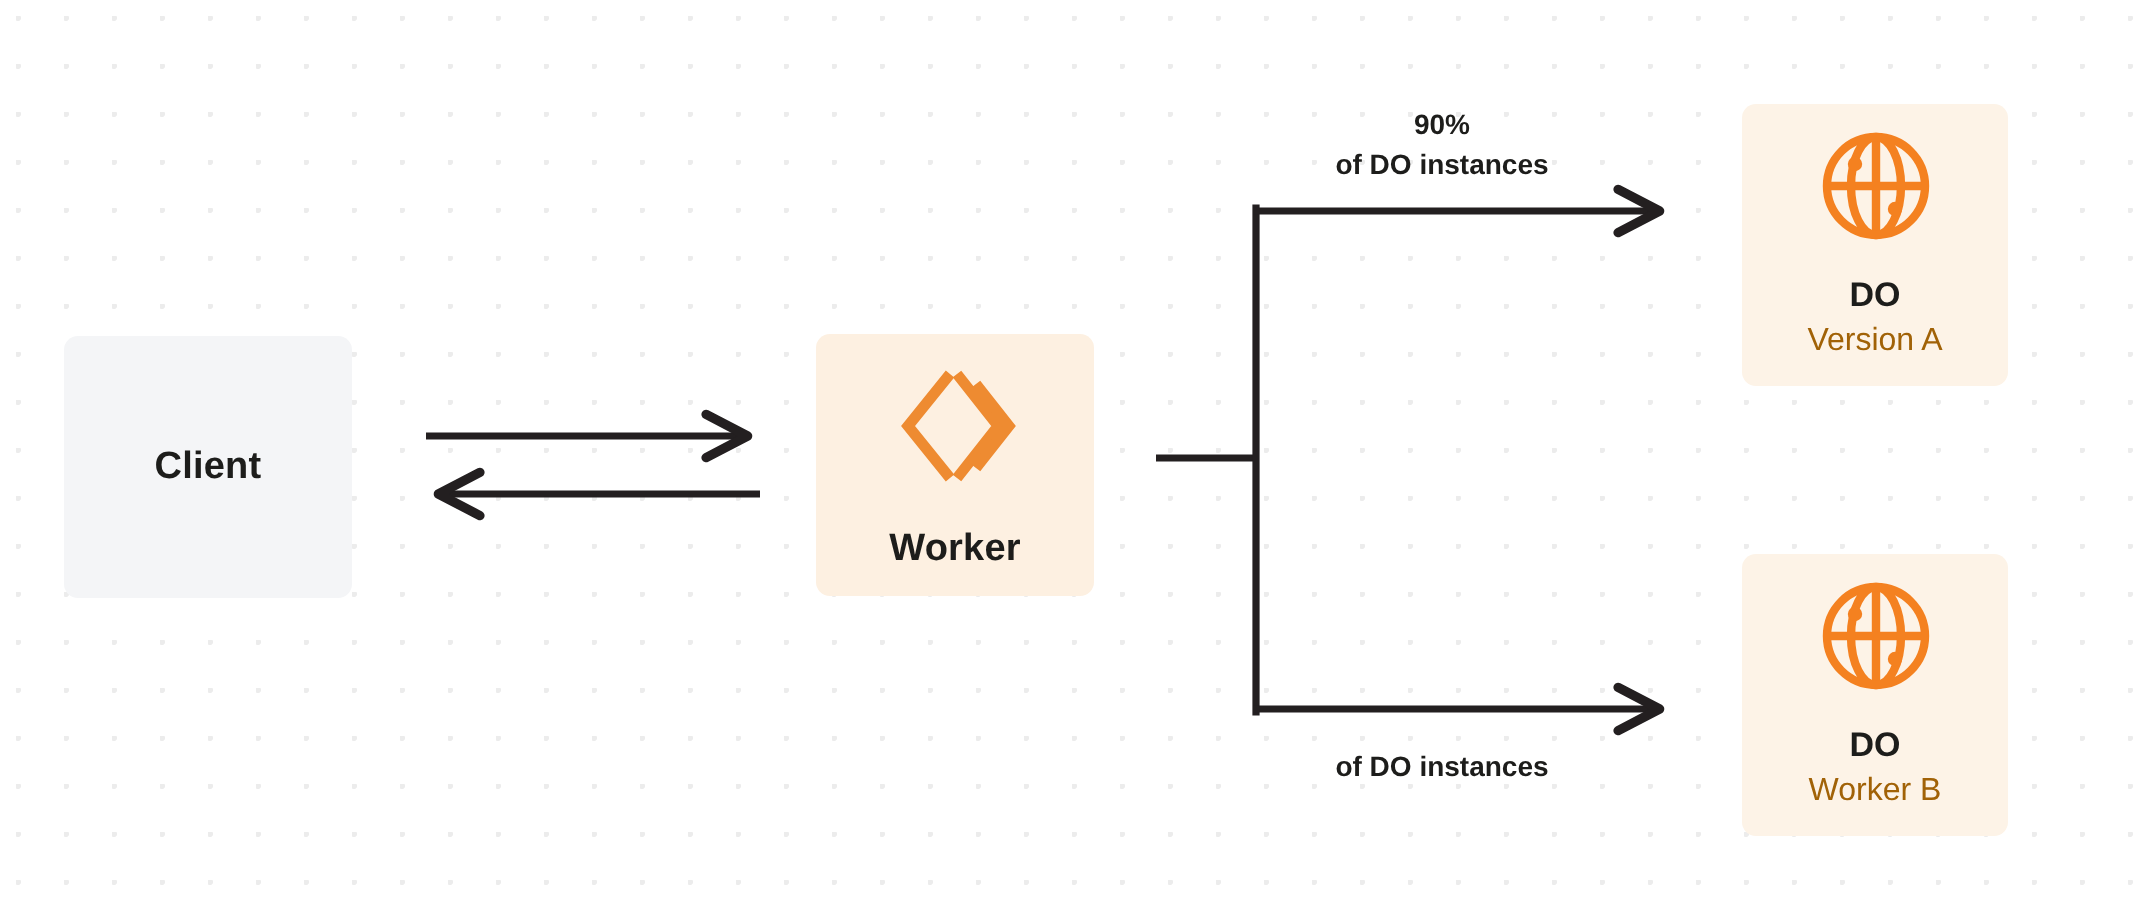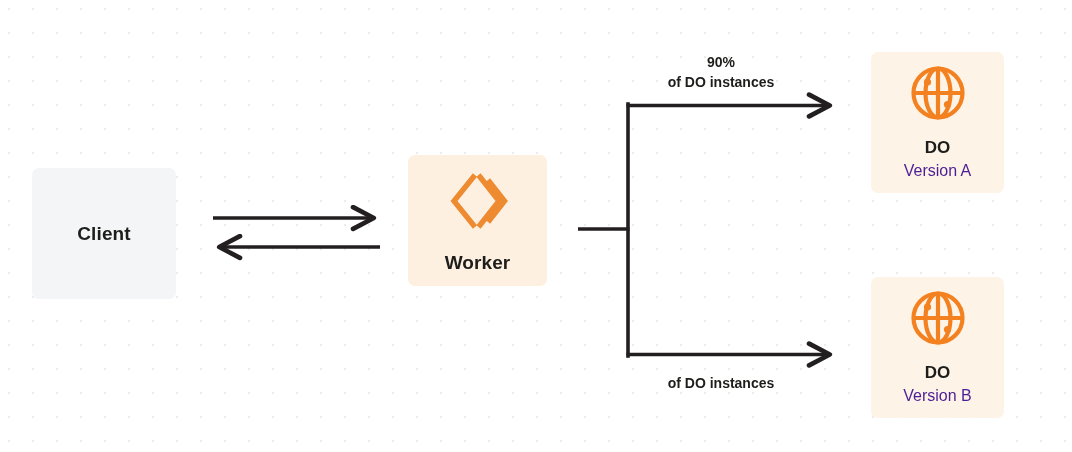--- a/index.html
+++ b/index.html
@@ -35,21 +35,21 @@
   }
   .node-client {
     left: 32px;
     top: 168px;
     width: 144px;
     height: 131px;
     background: #f4f5f7;
   }
   .node-worker {
     left: 408px;
-    top: 155px;
+    top: 167px;
     width: 139px;
     height: 131px;
     background: #fdf0e1;
   }
   .node-do-a {
     left: 871px;
     top: 52px;
     width: 133px;
     height: 141px;
     background: #fdf3e7;
@@ -71,21 +71,21 @@
   }
   .node-title-sm {
     font-size: 17px;
     font-weight: bold;
     color: #1d1d1b;
     line-height: 1.2;
   }
   .node-sub {
     font-size: 16px;
     font-weight: normal;
-    color: #4c1d95;
+    color: #a16207;
     line-height: 1.25;
     margin-top: 2px;
   }
   .icon-wrap {
     display: block;
     line-height: 0;
   }
   .worker-icon-wrap { margin-bottom: 18px; }
   .globe-icon-wrap  { margin-bottom: 16px; }
 
@@ -198,21 +198,21 @@
       <svg width="58" height="58" viewBox="0 0 58 58" xmlns="http://www.w3.org/2000/svg">
         <circle cx="29" cy="29" r="24.5" fill="none" stroke="#f48120" stroke-width="4.2"></circle>
         <line x1="29" y1="4.5" x2="29" y2="53.5" stroke="#f48120" stroke-width="4.2"></line>
         <line x1="5" y1="29" x2="53" y2="29" stroke="#f48120" stroke-width="4.2"></line>
         <ellipse cx="29" cy="29" rx="12.5" ry="24.5" fill="none" stroke="#f48120" stroke-width="4.2"></ellipse>
         <circle cx="18.5" cy="18" r="3.6" fill="#f48120"></circle>
         <circle cx="38.5" cy="40.5" r="3.6" fill="#f48120"></circle>
       </svg>
     </span>
     <div class="node-title-sm">DO</div>
-    <div class="node-sub">Version B</div>
+    <div class="node-sub">Worker B</div>
   </div>
 
   <div class="edge-label edge-label-top">
     <div>90%</div>
     <div>of DO instances</div>
   </div>
 
   <div class="edge-label edge-label-bottom">
     <div>of DO instances</div>
   </div>

